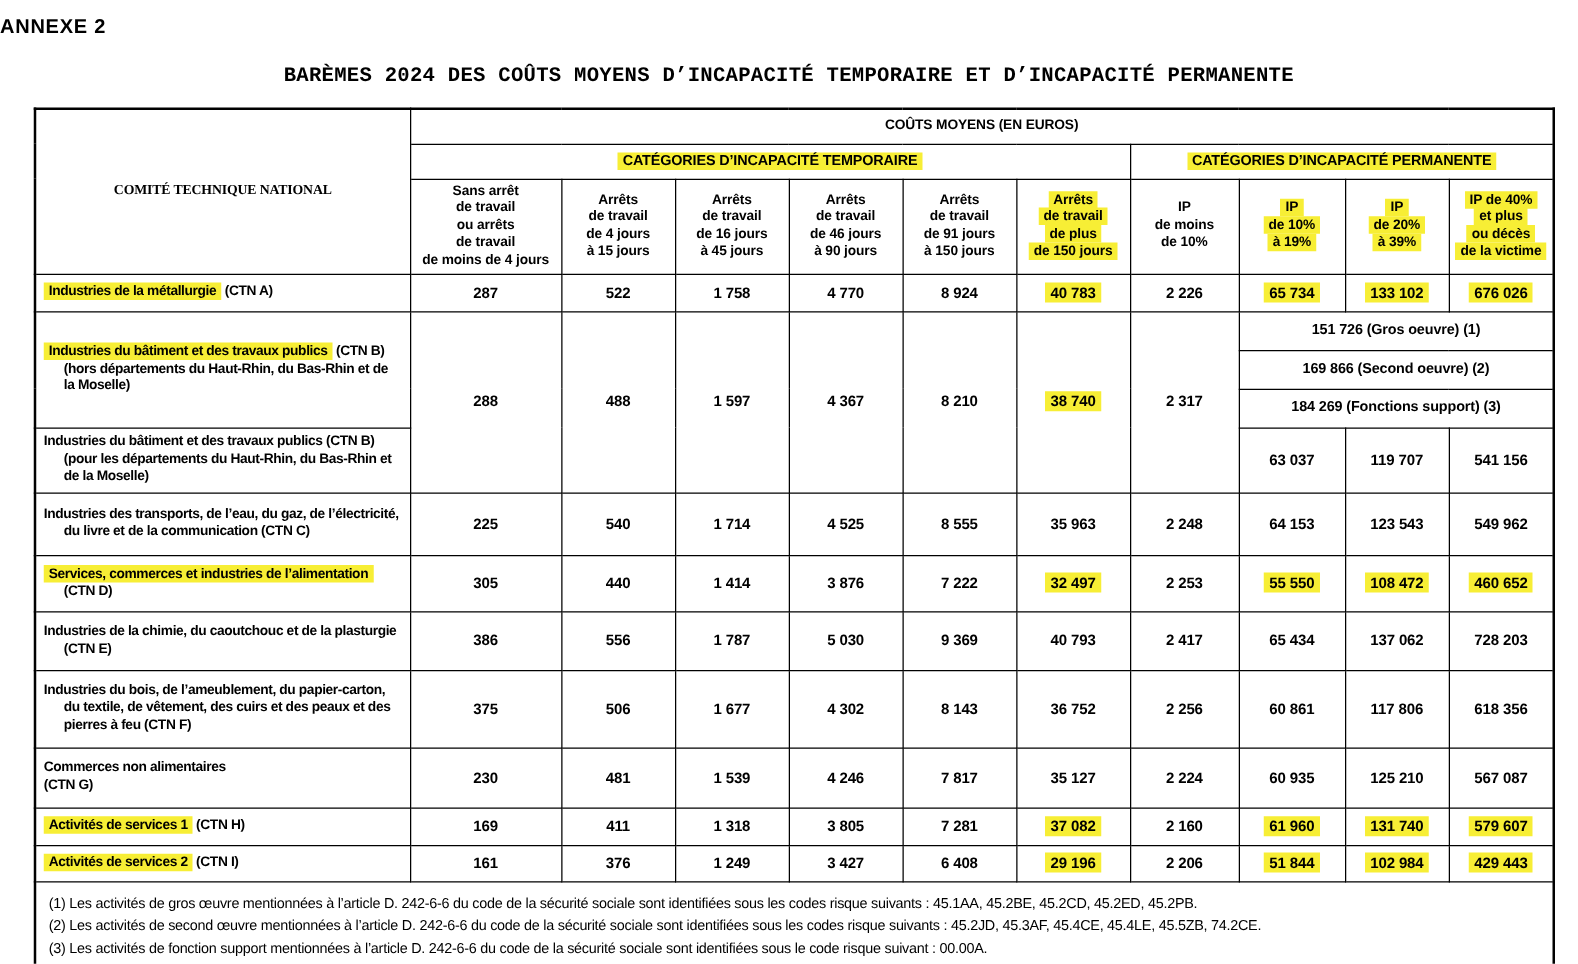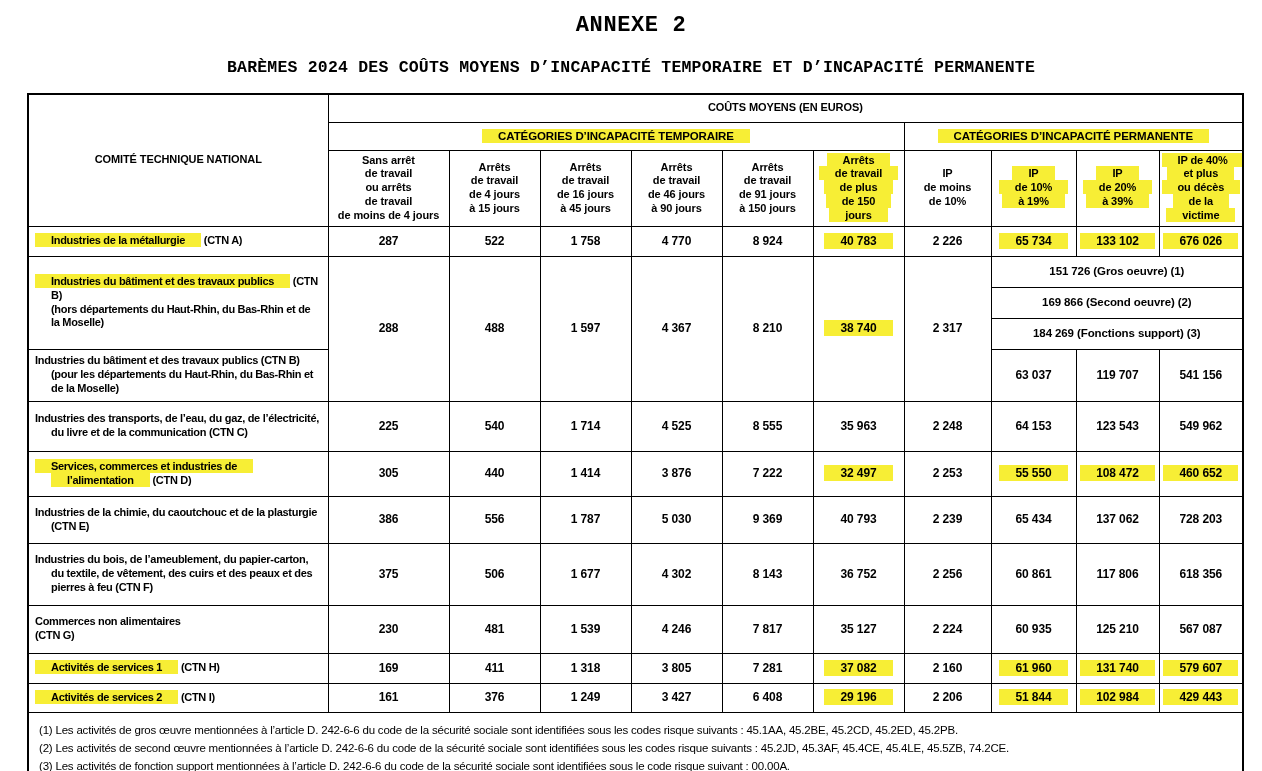--- a/index.html
+++ b/index.html
@@ -3,22 +3,22 @@
 <meta charset="utf-8">
 <style>
   html,body{margin:0;padding:0;background:#fff;}
   body{
     width:1262px;height:771px;
     font-family:"Liberation Sans",sans-serif;
     color:#000;
     -webkit-font-smoothing:antialiased;
   }
   .doc-title{
-    margin:13px 0 0 0;text-align:center;
-    font-family:Liberation Mono, monospace;font-weight:600;font-size:22px;
+    margin:13px 0 0 0;
+    font-family:Liberation Sans, sans-serif;font-weight:600;font-size:16px;
     letter-spacing:.6px;
   }
   .doc-subtitle{
     margin:20px 0 0 0;text-align:center;
     font-family:Liberation Mono, monospace;font-weight:600;font-size:16.5px;
     letter-spacing:.2px;
   }
   table.bareme{
     border-collapse:collapse;table-layout:fixed;
     width:1215px;margin:16px 0 0 27px;
@@ -28,25 +28,25 @@
     border:1px solid #000;
     text-align:center;vertical-align:middle;
     padding:2px;
     font-weight:bold;font-size:11px;line-height:1.25;
     letter-spacing:-.1px;
     overflow:hidden;
   }
   .pre{white-space:pre-line;}
   .hl{
     background:var(--hl,#f7ee35);
-    padding:1px 16px;
+    padding:1px 4px;
     box-decoration-break:clone;
     -webkit-box-decoration-break:clone;
   }
-  .corner{font-size:12px;}
+  .corner{font-size:12px;font-family:Liberation Serif, serif;}
   .costs{font-size:11.5px;letter-spacing:.2px;margin-top:48px;}
   .grp{font-size:11.5px;}
   td.num{font-size:12px;}
   td.lbl{
     text-align:left;
     padding:3px 6px 3px 22px;
     text-indent:-16px;
     white-space:pre-line;
     font-size:11px;letter-spacing:-.3px;
   }
@@ -203,21 +203,21 @@
 
     <tr style="height:47px">
       <td class="lbl">Industries de la chimie, du caoutchouc et de la plasturgie
 (CTN E)</td>
       <td class="num">386</td>
       <td class="num">556</td>
       <td class="num">1 787</td>
       <td class="num">5 030</td>
       <td class="num">9 369</td>
       <td class="num">40 793</td>
-      <td class="num">2 239</td>
+      <td class="num">2 417</td>
       <td class="num">65 434</td>
       <td class="num">137 062</td>
       <td class="num">728 203</td>
     </tr>
 
     <tr style="height:62px">
       <td class="lbl">Industries du bois, de l’ameublement, du papier-carton,
 du textile, de vêtement, des cuirs et des peaux et des
 pierres à feu (CTN F)</td>
       <td class="num">375</td>

